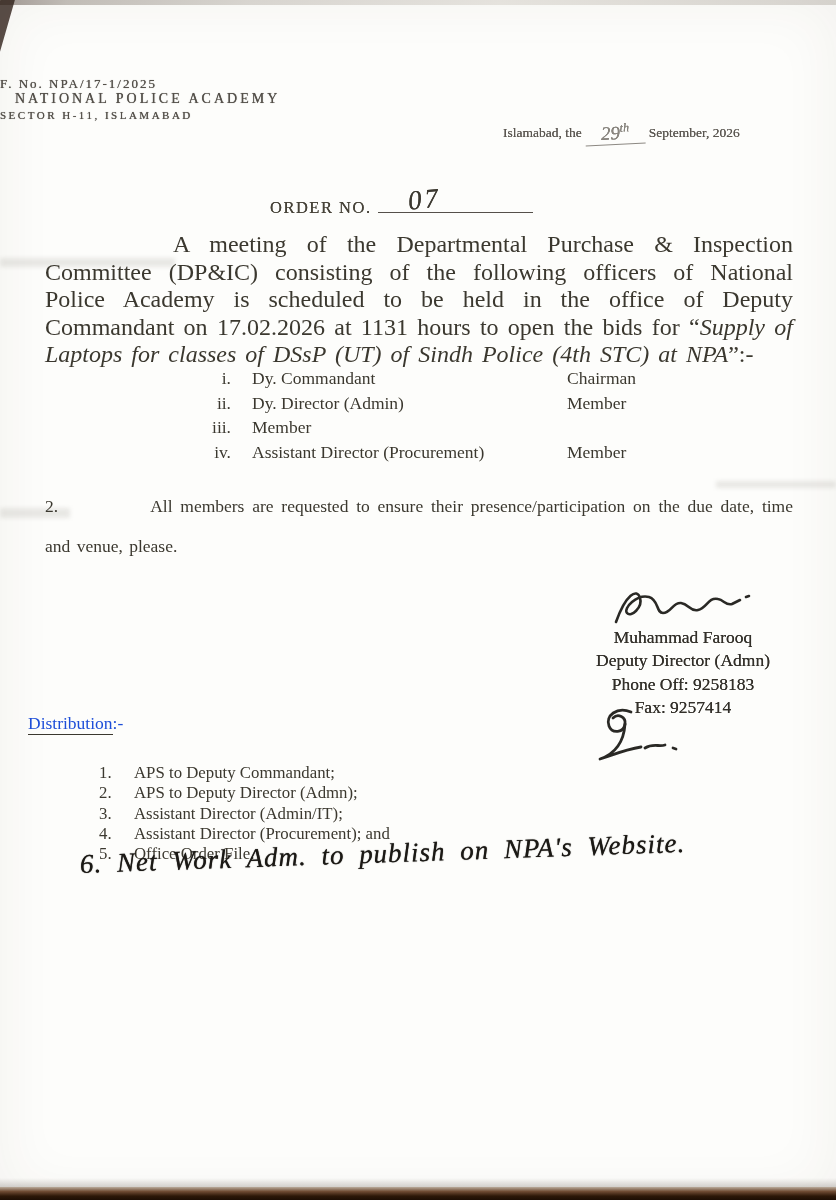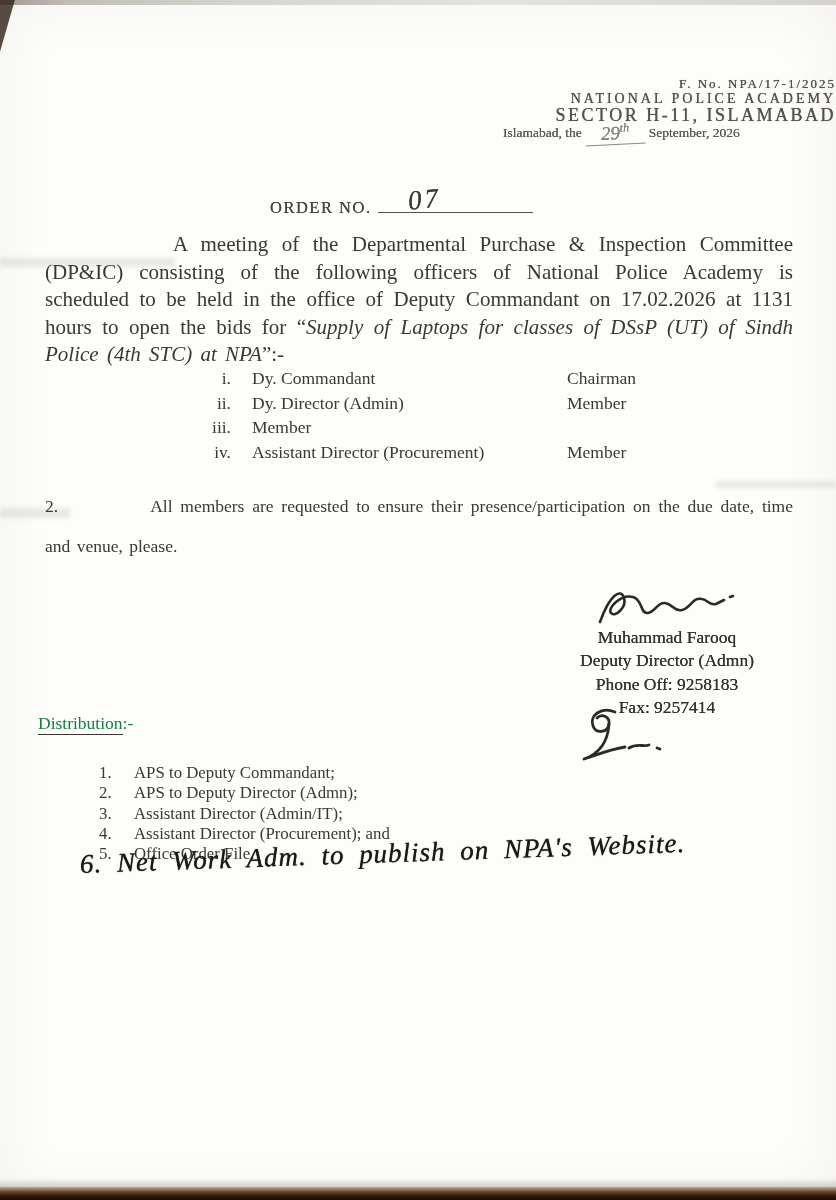--- a/index.html
+++ b/index.html
@@ -33,26 +33,26 @@
     background: linear-gradient(180deg, #b9aa9a 0%, #6e4a32 35%, #2c1708 70%, #1d0e04 100%);
   }
   .streak { position: absolute; background: #b4b1ab; opacity: .28; filter: blur(2px); }
   .s1 { top: 258px; left: 0; width: 175px; height: 9px; }
   .s2 { top: 481px; right: 0; width: 120px; height: 7px; }
   .s3 { top: 508px; left: 0; width: 70px; height: 10px; }
 
   
   .header {
     position: absolute; top: 76px; left: 0; width: 100%;
-    text-align: right; color: #54504a;
+    text-align: left; color: #54504a;
     text-shadow: 0 0 0.7px #54504a;
   }
   .fno { font-size: 13px; letter-spacing: 2px; line-height: 15px; }
   .org1 { font-size: 14px; letter-spacing: 3px; line-height: 16px; margin-left: 15px; }
-  .org2 { font-size: 18px; letter-spacing: 2.5px; line-height: 16px; }
+  .org2 { font-size: 11px; letter-spacing: 2.5px; line-height: 16px; }
 
   
   .dateline {
     position: absolute; top: 119px; left: 503px;
     font-size: 13.5px; color: #5b5751; text-shadow: 0 0 .5px #5b5751;
     display: flex; align-items: baseline; white-space: nowrap;
   }
   .hand-day {
     display: inline-block; min-width: 60px; text-align: center;
     border-bottom: 1px solid #8d8983; margin: 0 4px 0 3px;
@@ -74,51 +74,51 @@
   }
   .hand-orderno {
     position: absolute; left: 30px; top: -8px;
     font-style: italic; font-size: 27px; letter-spacing: 3px;
     color: #3c3931; transform: rotate(-6deg);
   }
 
   
   .para1 {
     position: absolute; top: 231px; left: 45px; width: 748px;
-    font-size: 21px; line-height: 27.6px; text-align: justify;
+    font-size: 24px; line-height: 27.6px; text-align: justify;
     text-indent: 128px; word-spacing: 3px;
   }
   .para1 .ital { font-style: italic; }
   .para2 {
     position: absolute; top: 486px; left: 45px; width: 748px;
     font-size: 17.5px; line-height: 40px; text-align: justify; word-spacing: 2px;
   }
   .p2gap { display: inline-block; width: 92px; }
 
   
   .committee { position: absolute; top: 368px; left: 205px; width: 580px; font-size: 17.5px; }
   .committee .row { display: flex; height: 24.6px; align-items: baseline; }
   .committee .num { width: 26px; text-align: right; margin-right: 21px; }
   .committee .cname { width: 315px; }
   .committee .crole { flex: 1; }
 
   
   .sigblock {
-    position: absolute; top: 580px; left: 553px; width: 228px;
+    position: absolute; top: 580px; left: 569px; width: 228px;
     text-align: center; font-size: 17.5px; line-height: 23.4px;
     color: #33302a; text-shadow: 0 0 .5px #33302a;
   }
   .sig-svg { display: block; margin: 0 auto -2px auto; }
   .initials-svg { display: block; margin: -16px auto 0 18px; }
   svg path { fill: none; stroke: #2a2925; stroke-linecap: round; stroke-linejoin: round; }
 
   
   .dist-head {
-    position: absolute; top: 713px; left: 38px;
-    font-size: 17.5px; color: #15803d;
+    position: absolute; top: 713px; left: 28px;
+    font-size: 17.5px; color: #1d4ed8;
   }
   .dist-head .u { border-bottom: 1.4px solid #3b382f; padding-bottom: 1px; }
   .dist-list { position: absolute; top: 763px; left: 99px; font-size: 16.8px; }
   .dist-list .row { display: flex; height: 20.3px; align-items: baseline; }
   .dist-list .num { width: 20px; margin-right: 15px; }
 
   
   .hand-note {
     position: absolute; top: 849px; left: 80px; width: 680px;
     font-style: italic; font-size: 27px; color: #1b1915;

